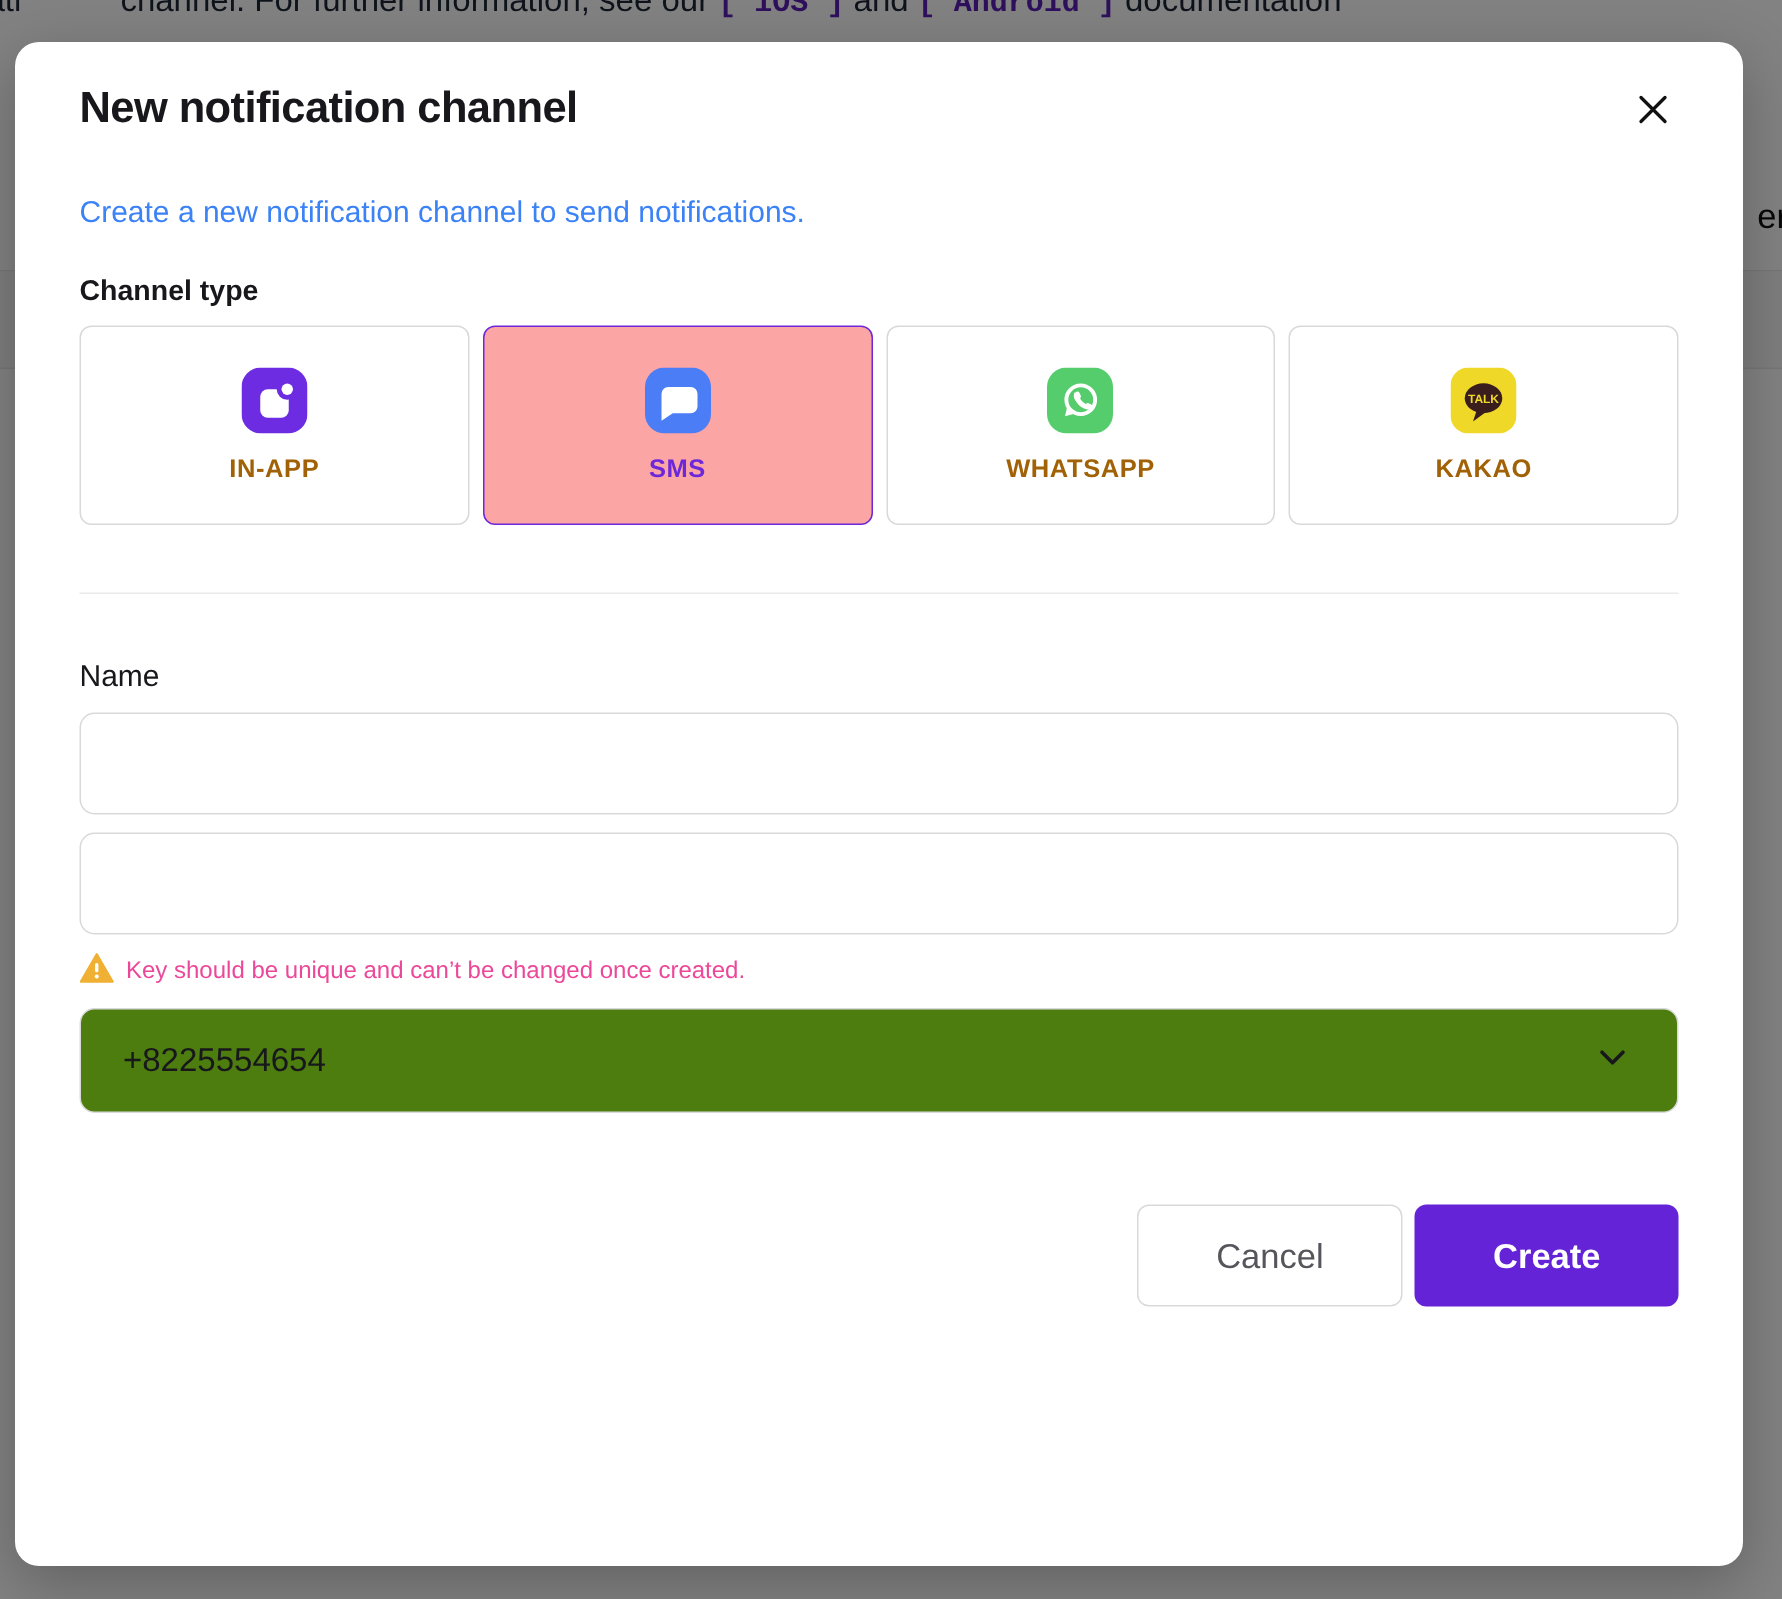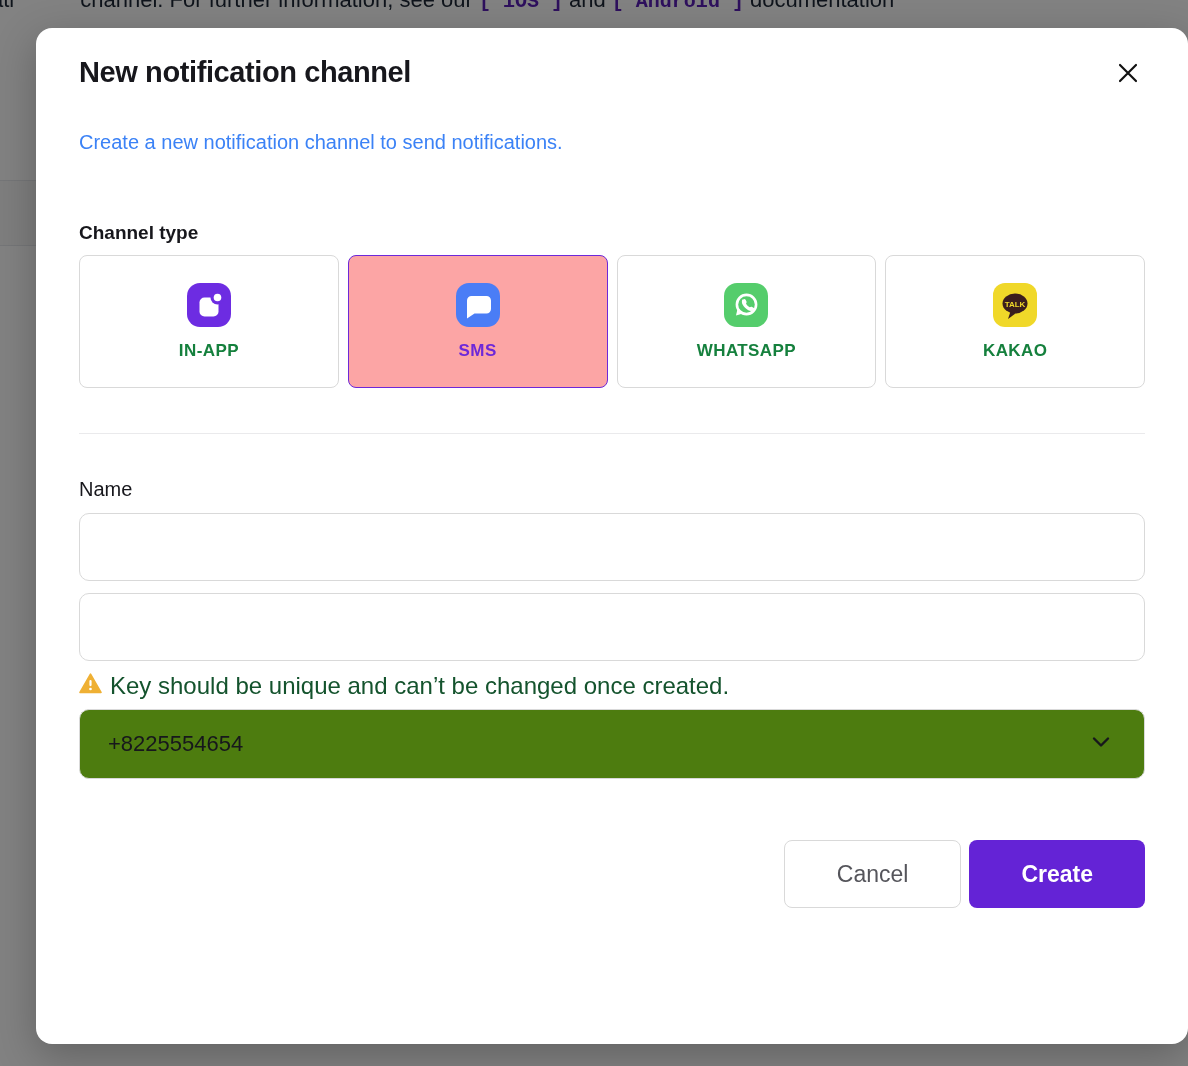--- a/index.html
+++ b/index.html
@@ -25,49 +25,49 @@
     position: absolute; top: 131px; right: -4px;
     font-size: 23px; color: #111; font-weight: 500;
   }
   .bg-line1 { position: absolute; top: 180px; left: 0; width: 100%; border-top: 1px solid #e5e7eb; }
   .bg-band { position: absolute; top: 181px; left: 0; width: 100%; height: 65px; background: #f7f7f8; border-bottom: 1px solid #e5e7eb; }
 
   .overlay { position: absolute; inset: 0; background: rgba(0,0,0,0.49); }
 
   
   .modal {
-    position: absolute; left: 36px; top: 28px;
+    position: absolute; left: 10px; top: 28px;
     width: 1152px; height: 1016px;
     background: #fff; border-radius: 16px;
     box-shadow: 0 12px 40px rgba(0,0,0,0.25);
     padding: 26px 43px 44px 43px;
     overflow: hidden;
   }
   .modal-header { display: flex; justify-content: space-between; align-items: flex-start; }
   .modal-title {
     font-size: 29px; font-weight: 800; color: #17171c; letter-spacing: -0.4px;
     line-height: 36px;
   }
   .close-btn {
     background: none; border: none; cursor: pointer; padding: 2px;
     line-height: 0; margin-top: 2px;
   }
   .modal-subtitle { margin-top: 40px; font-size: 20px; color: #3b82f6; line-height: 24px; }
 
-  .section-label { margin-top: 68px; font-size: 19px; font-weight: 700; color: #17171c; line-height: 22px; }
+  .section-label { margin-top: 30px; font-size: 19px; font-weight: 700; color: #17171c; line-height: 22px; }
 
   
   .card-row { display: flex; gap: 9px; margin-top: 11px; }
   .channel-card {
     flex: 1; height: 133px; border: 1px solid #d9d9d9; border-radius: 8px;
     background: #fff; display: flex; flex-direction: column;
     align-items: center; justify-content: center; gap: 14px; cursor: pointer;
   }
   .channel-card .card-label {
-    font-size: 17px; font-weight: 600; color: #15803d; letter-spacing: 0.4px;
+    font-size: 17px; font-weight: 600; color: #a16207; letter-spacing: 0.4px;
   }
   .channel-card.selected {
     background: #fca5a5; border: 1.5px solid #6d28d9;
   }
   .channel-card.selected .card-label { color: #6d28d9; }
   .card-icon { width: 44px; height: 44px; }
 
   .divider { margin-top: 45px; border: none; border-top: 1px solid #eaeaec; }
 
   .field-label { margin-top: 44px; font-size: 20px; color: #17171c; line-height: 22px; }
@@ -75,21 +75,21 @@
   .text-input {
     margin-top: 13px; width: 100%; height: 68px;
     border: 1px solid #d9d9d9; border-radius: 10px;
     font-size: 22px; padding: 0 28px; color: #17171c; outline: none;
     font-family: "Liberation Sans", sans-serif; display: block;
   }
   .field-label.key-label { margin-top: 31px; }
   .key-input { margin-top: 12px; }
 
   .warning-row { margin-top: 12px; display: flex; align-items: center; gap: 8px; }
-  .warning-text { font-size: 24px; color: #14532d; line-height: 24px; }
+  .warning-text { font-size: 16px; color: #ec4899; line-height: 24px; }
 
   .phone-label { margin-top: 42px; }
   .select-box {
     margin-top: 11px; width: 100%; height: 70px;
     border: 1px solid #d9d9d9; border-radius: 10px; background: #4d7c0f;
     display: flex; align-items: center; justify-content: space-between;
     padding: 0 32px 0 28px; cursor: pointer;
   }
   .select-value { font-size: 22px; color: #17171c; }
 

